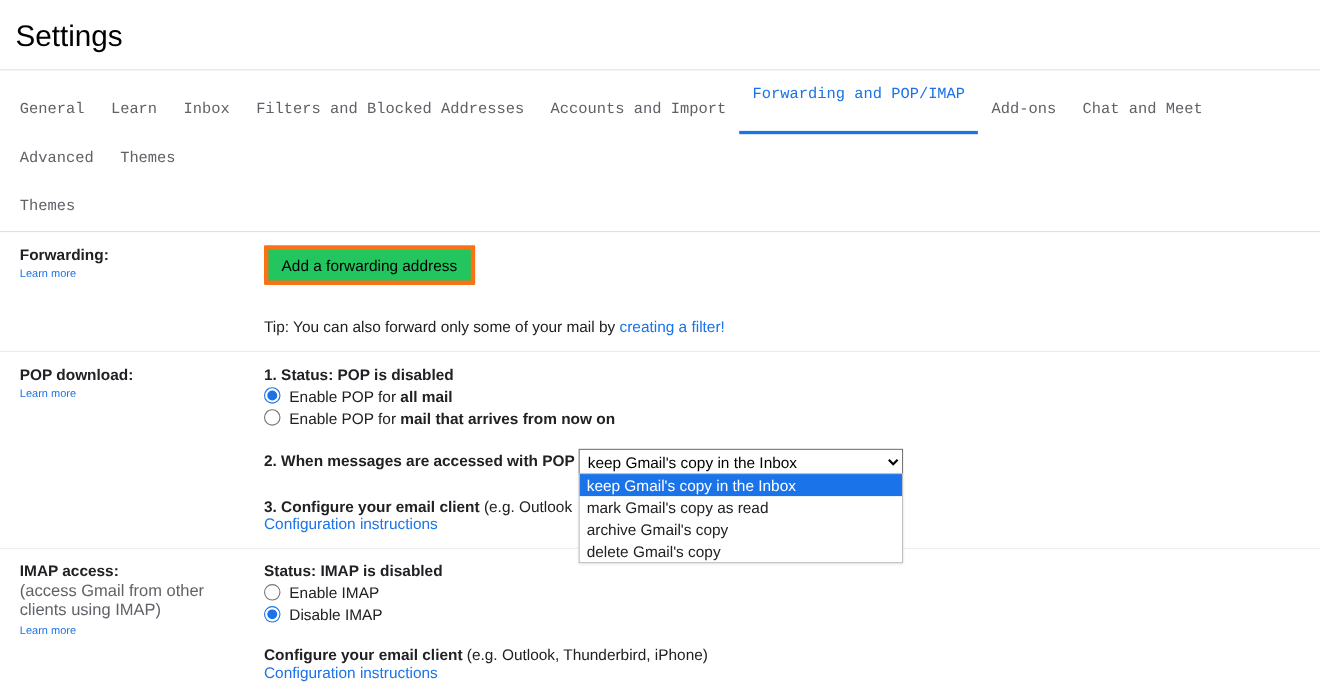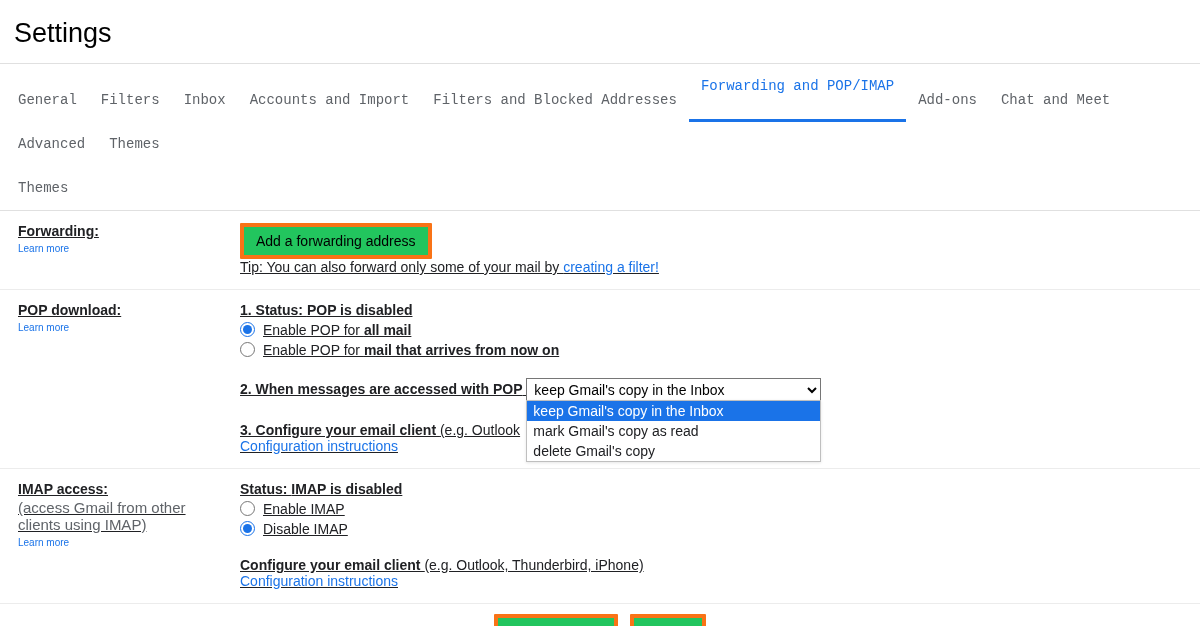--- a/index.html
+++ b/index.html
@@ -42,21 +42,20 @@
     padding-bottom: 25px;
   }
   .content {
     padding: 0;
   }
   .section {
     display: flex;
     align-items: flex-start;
     border-bottom: 1px solid #ececec;
     padding: 12px 0 14px 0;
-    text-decoration: underline;
   }
   .section-label {
     width: 240px;
     padding-left: 18px;
     padding-right: 8px;
     flex-shrink: 0;
   }
   .section-label .lbl {
     font-weight: 700;
     font-size: 14px;
@@ -80,20 +79,21 @@
   .btn-plain {
     background: #22c55e;
     border: 4px solid #f97316;
     border-radius: 1px;
     padding: 6px 12px;
     font-size: 14px;
     cursor: pointer;
     font-family: inherit;
   }
   .tip {
+    margin-top: 30px;
     font-size: 14px;
   }
   .link {
     color: #1a73e8;
     cursor: pointer;
   }
   .row {
     display: flex;
     align-items: flex-start;
     gap: 8px;
@@ -147,24 +147,24 @@
   b { font-weight: 700; }
 </style>
 </head>
 <body>
 
 <div class="page-title">Settings</div>
 
 <div class="tabs">
   <div class="tabs-row">
     <div class="tab">General</div>
-    <div class="tab">Filters</div>
+    <div class="tab">Learn</div>
     <div class="tab">Inbox</div>
+    <div class="tab">Filters and Blocked Addresses</div>
     <div class="tab">Accounts and Import</div>
-    <div class="tab">Filters and Blocked Addresses</div>
     <div class="tab active">Forwarding and POP/IMAP</div>
     <div class="tab">Add-ons</div>
     <div class="tab">Chat and Meet</div>
     <div class="tab">Advanced</div>
     <div class="tab">Themes</div>
   </div>
   <div class="tabs-row">
     <div class="tab">Themes</div>
   </div>
 </div>
@@ -204,20 +204,21 @@
 
       <div class="mt">
         <b>2. When messages are accessed with POP</b>
         <span class="dropdown-wrapper">
           <select class="pop-select">
             <option>keep Gmail's copy in the Inbox</option>
           </select>
           <div class="dropdown-open">
             <div class="opt selected">keep Gmail's copy in the Inbox</div>
             <div class="opt">mark Gmail's copy as read</div>
+            <div class="opt">archive Gmail's copy</div>
             <div class="opt">delete Gmail's copy</div>
           </div>
         </span>
       </div>
 
       <div class="mt">
         <b>3. Configure your email client </b><span>(e.g. Outlook</span>
       </div>
       <span class="link">Configuration instructions</span>
     </div>

